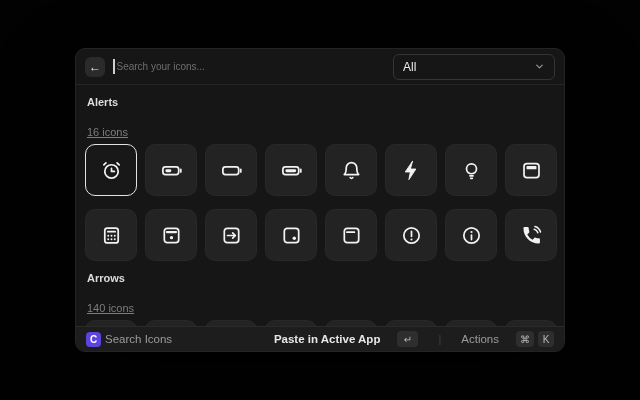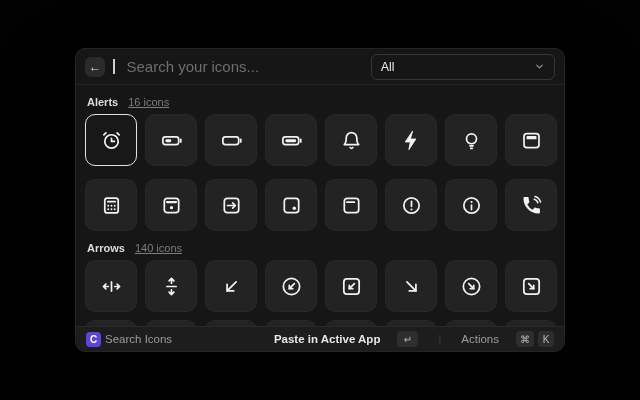--- a/index.html
+++ b/index.html
@@ -12,31 +12,31 @@
     box-shadow: 0 30px 70px rgba(0,0,0,.7); display: flex; flex-direction: column; }
 
   
   .searchbar { height: 36px; flex: 0 0 36px; display: flex; align-items: center;
     padding: 0 9px; border-bottom: 1px solid #242424; }
   .back-btn { width: 20px; height: 20px; border-radius: 6px; background: #2b2b2b;
     border: none; color: #e9e9e9; font-size: 12px; line-height: 1;
     display: flex; align-items: center; justify-content: center; cursor: pointer; }
   .caret { width: 1.5px; height: 15px; background: #cfcfcf; margin-left: 8px; }
   .search-input { flex: 1; background: transparent; border: none; outline: none;
-    color: #e8e8e8; font-size: 15px; padding-left: 2px;
-    font-family: "Liberation Sans", sans-serif; margin-left: 10px; }
+    color: #e8e8e8; font-size: 10px; padding-left: 2px;
+    font-family: "Liberation Sans", sans-serif; }
   .search-input::placeholder { color: #6e6e6e; }
-  .filter { width: 184px; height: 26px; border: 1px solid #353535; border-radius: 6px;
+  .filter { width: 162px; height: 26px; border: 1px solid #353535; border-radius: 6px;
     display: flex; align-items: center; justify-content: space-between;
     padding: 0 9px; color: #ececec; font-size: 12px; cursor: pointer; }
   .chev { display: flex; color: #9a9a9a; }
 
   
   .content { flex: 1; padding: 0 9px; overflow: hidden; }
-  .section-head { display: flex; align-items: baseline; gap: 10px; margin: 11px 2px 6px; }
+  .section-head { display: flex; align-items: baseline; gap: 18px; margin: 11px 2px 6px; flex-direction: column; }
   .section-head.second { }
   .section-title { color: #dcdcdc; font-size: 11px; font-weight: bold; }
   .section-count { color: #7d7d7d; font-size: 11px; text-decoration: underline; }
   .grid { display: grid; grid-template-columns: repeat(8, 52px); gap: 13px 8px; }
   .tile { width: 52px; height: 52px; background: #232323; border-radius: 10px;
     border: 1px solid rgba(255,255,255,.025);
     display: flex; align-items: center; justify-content: center; cursor: pointer; }
   .tile.selected { background: #181818; border: 1.5px solid #e3e3e3; }
   .grid-partial { display: grid; grid-template-columns: repeat(8, 52px); gap: 8px; margin-top: 8px; }
 

